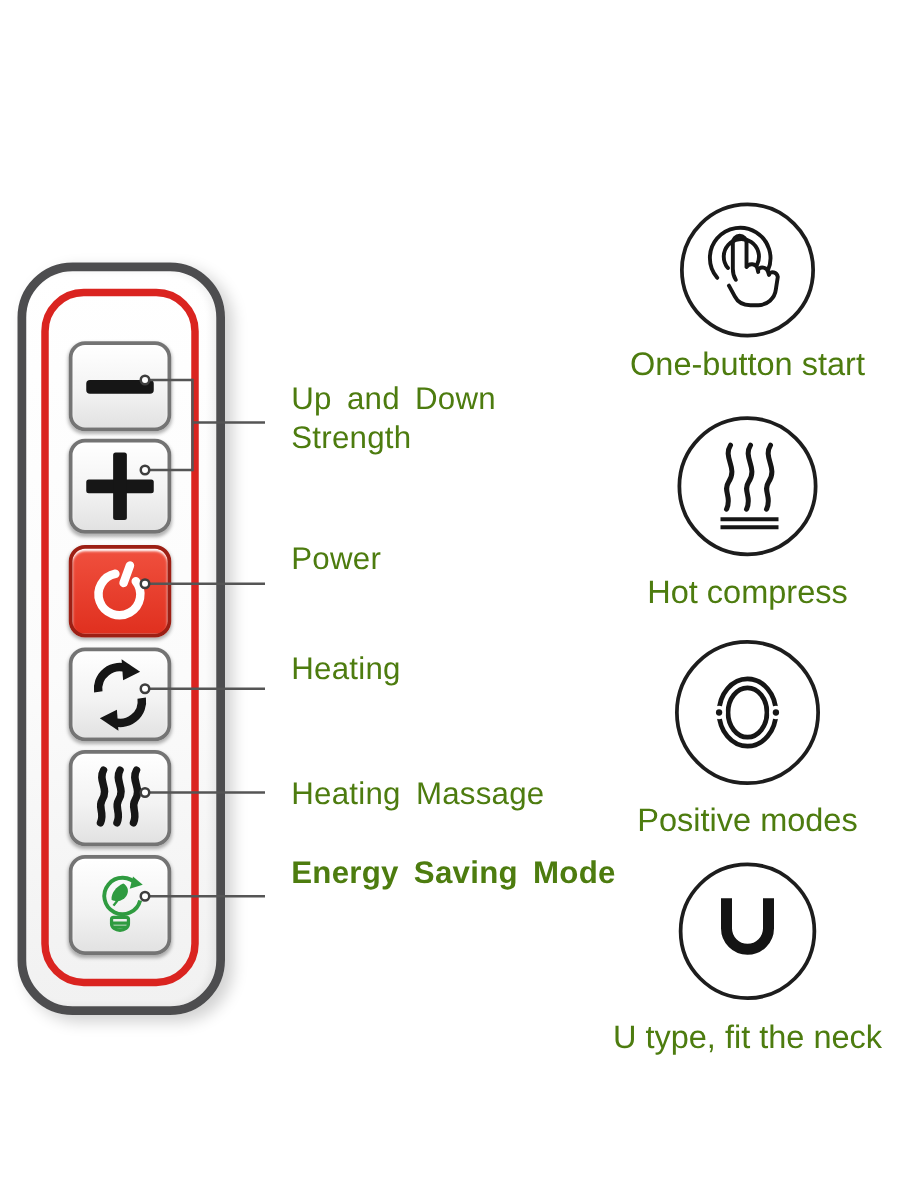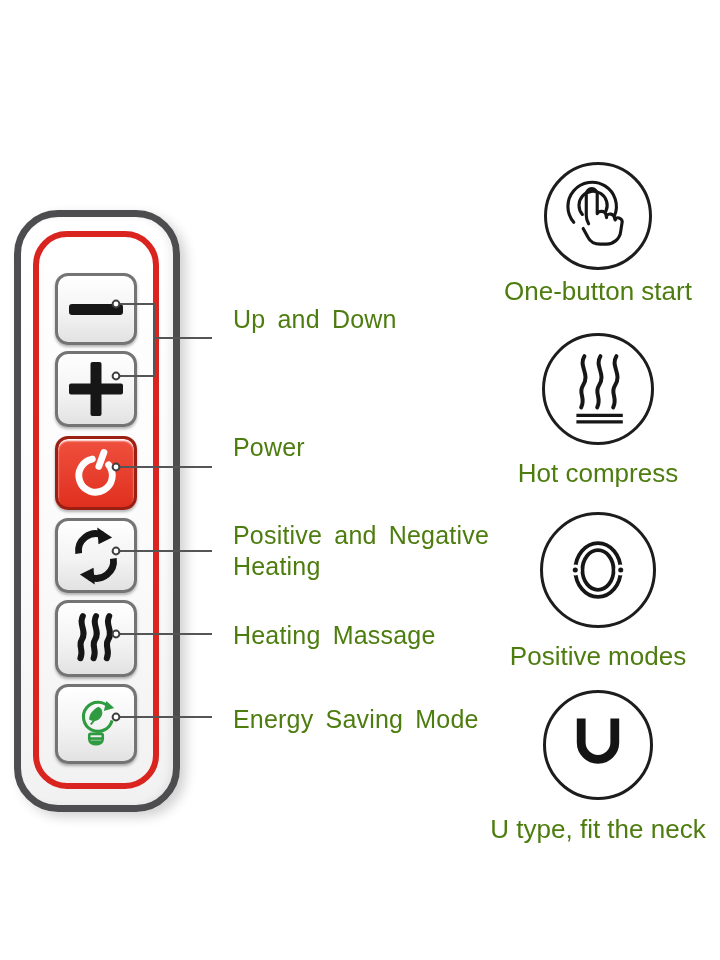--- a/index.html
+++ b/index.html
@@ -28,21 +28,21 @@
 
   
   .overlay{position:absolute;left:0;top:0;pointer-events:none;}
   .overlay line{stroke:#555;stroke-width:2;}
   .overlay circle{fill:#fff;stroke:#3e3e3e;stroke-width:2;}
 
   
   .callout-label{position:absolute;left:219px;font-size:25px;line-height:31px;
           letter-spacing:0.2px;word-spacing:5px;color:#4d7c0f;white-space:nowrap;margin-left:14px;}
   .callout-label span{display:block;}
-  .l1{top:304px;} .l2{top:432px;} .l3{top:520px;} .l4{top:620px;} .l5{top:704px;}
+  .l1{top:304px;} .l2{top:432px;} .l3{top:520px;} .l4{top:620px;} .l5{top:683px;font-weight:bold;}
 
   
   .feature{position:absolute;left:478px;width:240px;display:flex;flex-direction:column;
           align-items:center;}
   .f1{top:162px;} .f2{top:333px;} .f3{top:512px;} .f4{top:690px;}
   .fcircle{border:3.5px solid #1d1d1d;border-radius:50%;display:flex;align-items:center;
           justify-content:center;box-sizing:border-box;background:#fff;}
   .c1{width:108px;height:108px;} .c2{width:112px;height:112px;}
   .c3{width:116px;height:116px;} .c4{width:110px;height:110px;}
   .flabel{font-size:26px;line-height:30px;color:#4d7c0f;white-space:nowrap;}
@@ -124,26 +124,26 @@
     <circle cx="116" cy="304" r="3.4"></circle>
     <circle cx="116" cy="376" r="3.4"></circle>
     <circle cx="116" cy="467" r="3.4"></circle>
     <circle cx="116" cy="551" r="3.4"></circle>
     <circle cx="116" cy="634" r="3.4"></circle>
     <circle cx="116" cy="717" r="3.4"></circle>
   </svg>
 
   <div class="callout-label l1">
     <span>Up and Down</span>
+      <span>Strength</span>
   </div>
   <div class="callout-label l2">
     <span>Power</span>
   </div>
   <div class="callout-label l3">
-    <span>Positive and Negative</span>
       <span>Heating</span>
   </div>
   <div class="callout-label l4">
     <span>Heating Massage</span>
   </div>
   <div class="callout-label l5">
     <span>Energy Saving Mode</span>
   </div>
 
   <div class="feature f1">

